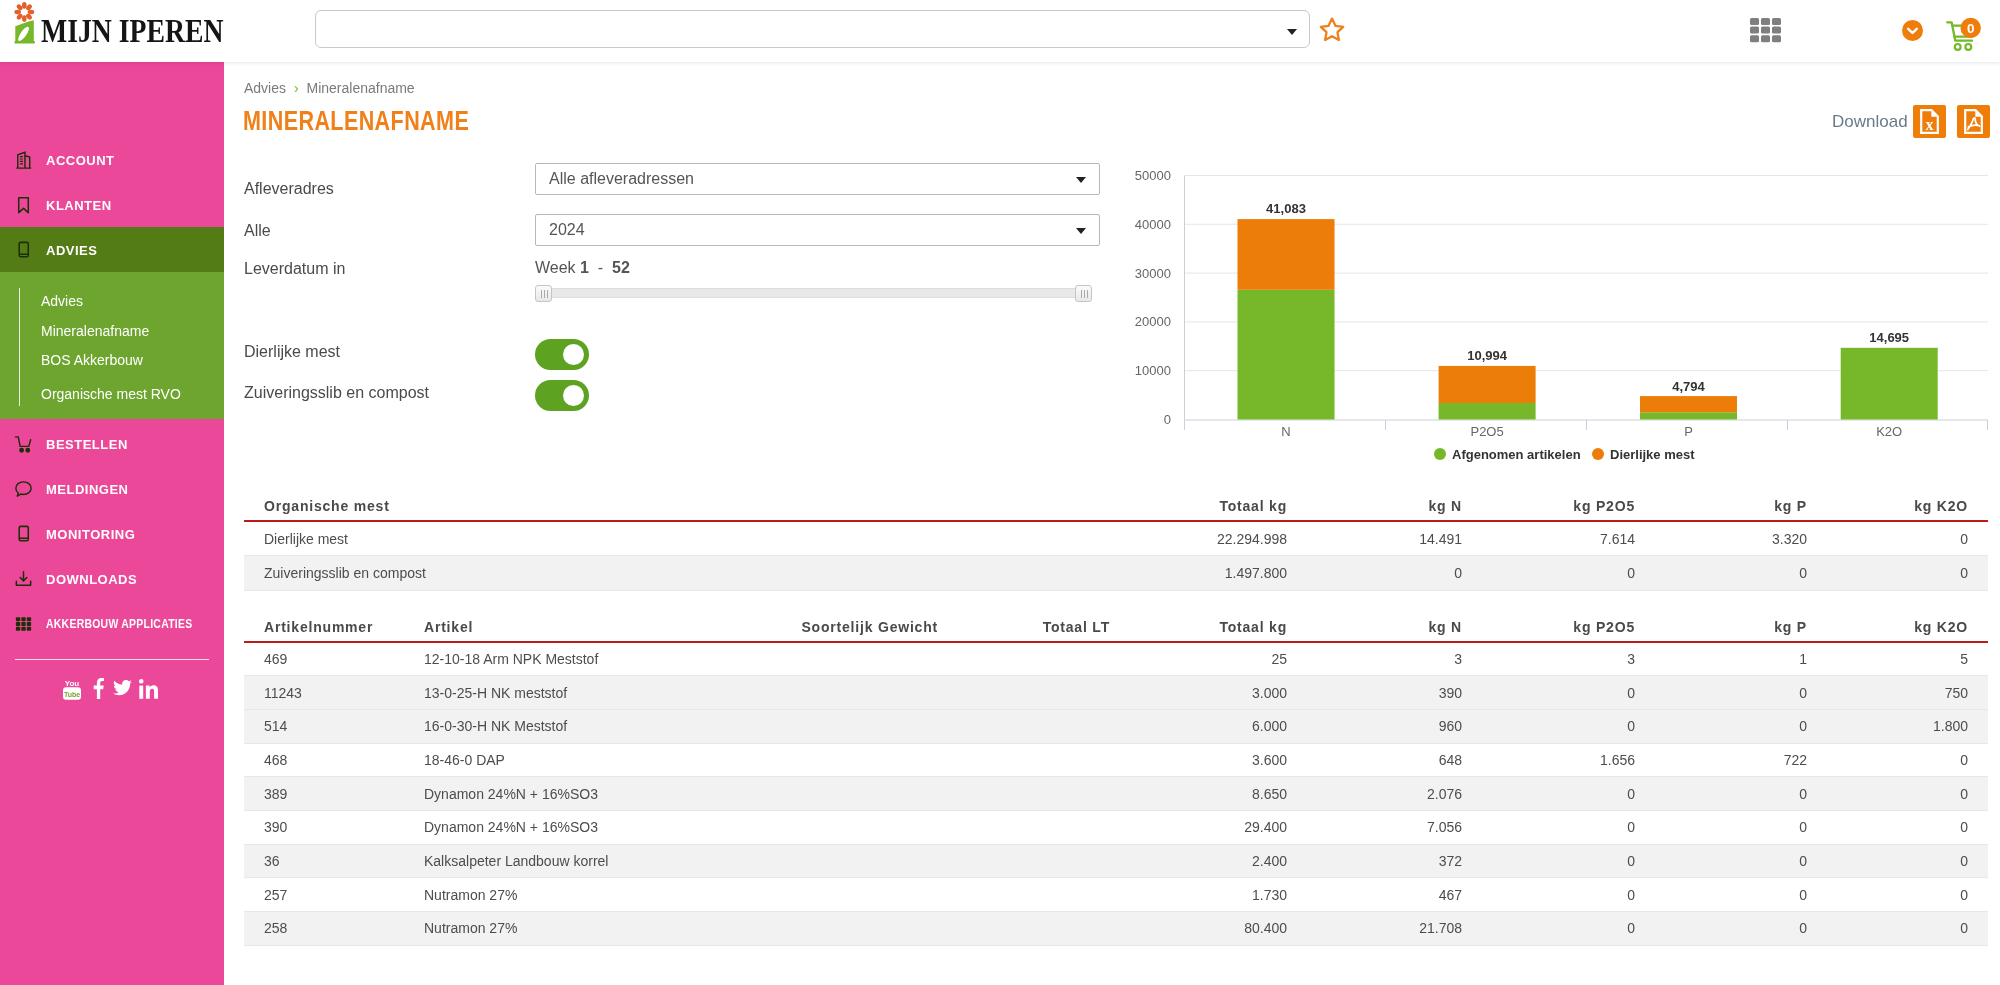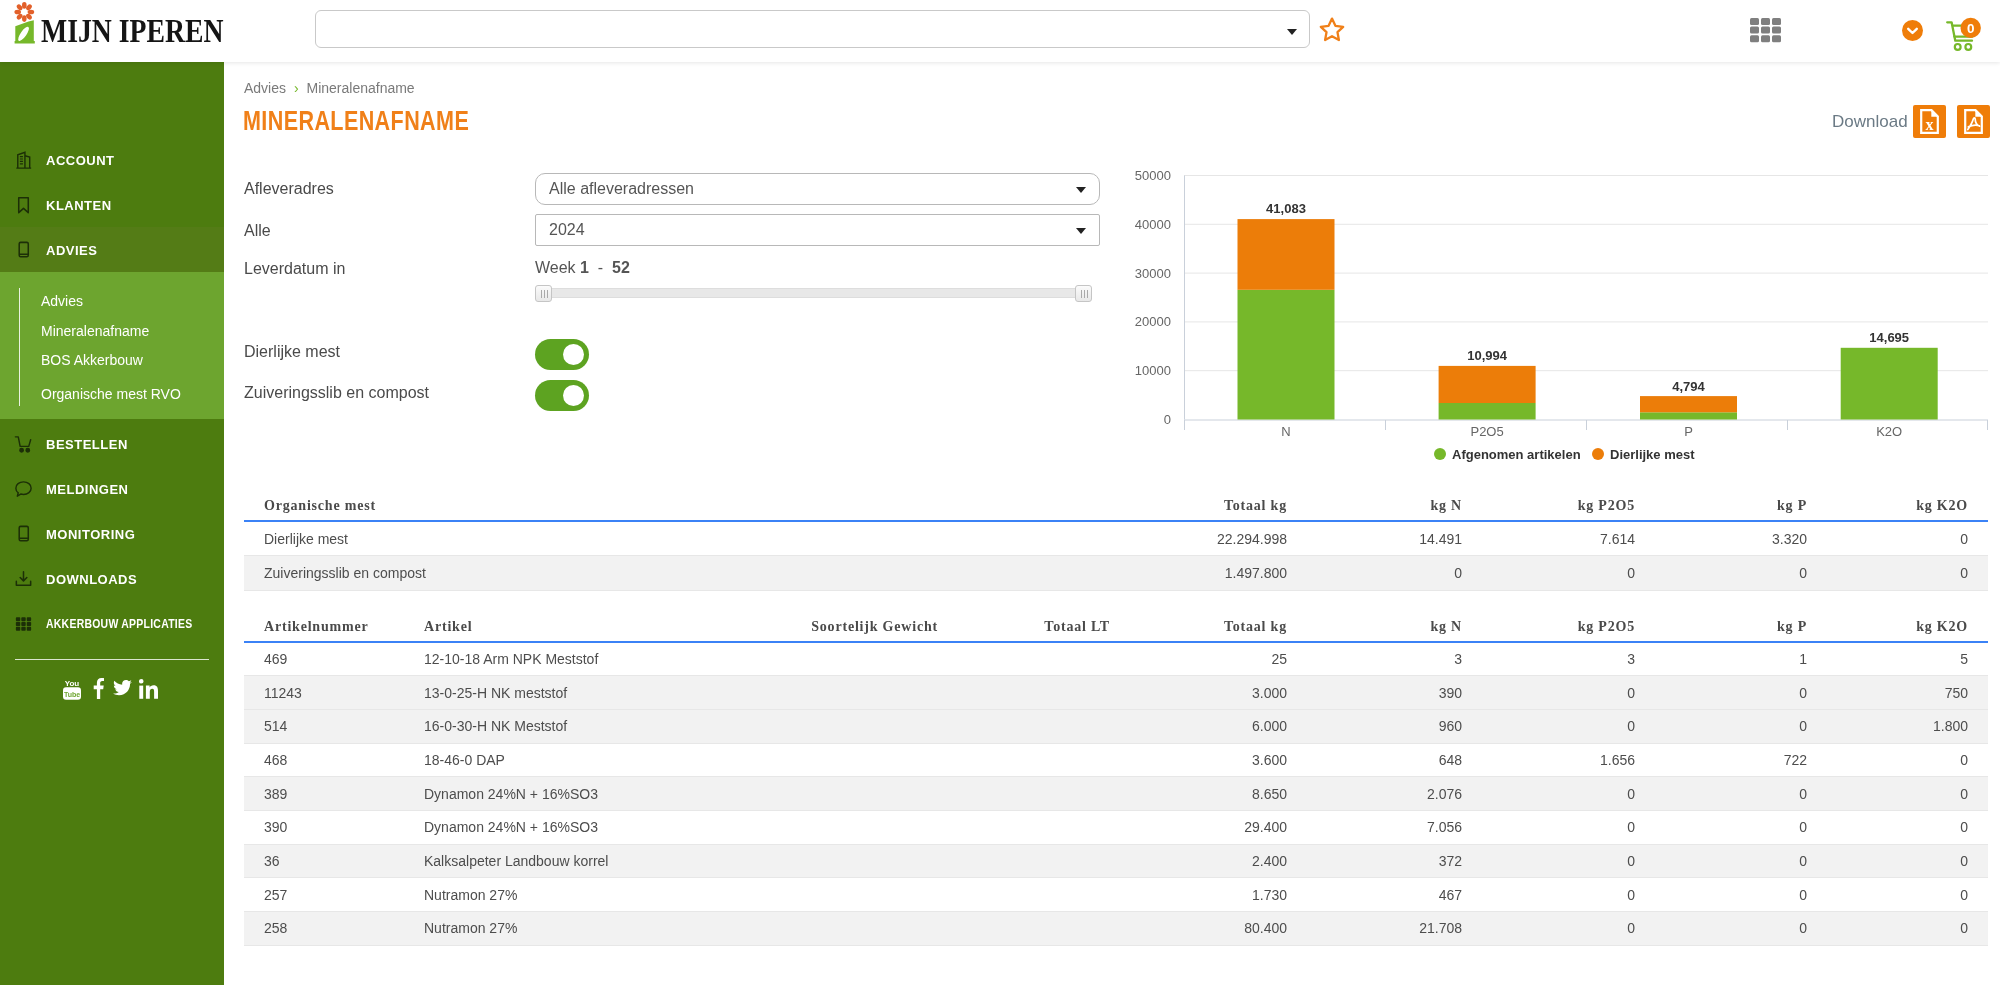--- a/index.html
+++ b/index.html
@@ -7,21 +7,21 @@
 .abs { position:absolute; }
 #page { position:relative; width:2000px; height:985px; }
 
 
 #header { position:absolute; left:0; top:0; width:2000px; height:62px; background:#fff; box-shadow:0 1px 4px rgba(0,0,0,0.10); z-index:5; }
 #logotext { position:absolute; left:41px; top:13px; font-family:"Liberation Serif",serif; font-weight:bold; font-size:33px; color:#151515; letter-spacing:0px; transform:scaleX(0.84); transform-origin:left center; }
 #searchbox { position:absolute; left:315px; top:10px; width:995px; height:38px; background:#fff; border:1px solid #c9c9c9; border-radius:6px; }
 #searchbox .arr { position:absolute; right:12px; top:18px; width:0; height:0; border-left:5px solid transparent; border-right:5px solid transparent; border-top:6px solid #222; }
 
 
-#sidebar { position:absolute; left:0; top:62px; width:224px; height:923px; background:#4d7c0f; }
+#sidebar { position:absolute; left:0; top:62px; width:224px; height:923px; background:#ec4899; }
 .mitem { position:absolute; left:0; width:224px; height:45px; color:#fff; font-size:13px; font-weight:bold; letter-spacing:0.5px; }
 .mitem .txt { position:absolute; left:46px; top:50%; transform:translateY(-50%); }
 .mitem .ic { position:absolute; left:13px; top:50%; transform:translateY(-50%); width:21px; height:21px; }
 .mitem.active { background:#547c16; }
 #submenu { position:absolute; left:0; top:210px; width:224px; height:147px; background:#6da52f; }
 #submenu .bar { position:absolute; left:19px; top:16px; width:1px; height:118px; background:rgba(255,255,255,0.85); }
 .sitem { position:absolute; left:41px; color:#fff; font-size:14px; }
 #sidedivider { position:absolute; left:15px; top:597px; width:194px; height:1px; background:rgba(255,255,255,0.8); }
 #socials { position:absolute; left:63px; top:616px; width:120px; height:24px; }
 
@@ -42,21 +42,21 @@
 .shandle .g { position:absolute; top:4px; width:1px; height:8px; background:#aaa; }
 
 .toggle { position:absolute; left:535px; width:54px; height:31px; background:#5da321; border-radius:15.5px; }
 .toggle .knob { position:absolute; right:5px; top:5px; width:21px; height:21px; background:#fff; border-radius:50%; }
 
 
 .tbl { position:absolute; left:244px; width:1744px; border-collapse:collapse; table-layout:fixed; }
 .tbl td, .tbl th { font-size:14px; color:#4d4d4d; padding:0 20px; overflow:hidden; white-space:nowrap; }
 .tbl th { font-weight:bold; color:#4a4a4a; letter-spacing:0.8px; }
 .tbl .num { text-align:right; }
-.tbl .hrow th { height:30px; border-bottom:2px solid #3b82f6; text-align:right;font-family:Liberation Serif, serif; }
+.tbl .hrow th { height:30px; border-bottom:2px solid #b91c1c; text-align:right; }
 .tbl .hrow th.l { text-align:left; }
 .tbl tbody td { height:33.7px; border-bottom:1px solid #e7e7e7; }
 .tbl.t1 tbody td { height:34.5px; }
 .tbl tr.alt td { background:#f2f2f2; }
 </style>
 </head>
 <body>
 <div id="page">
 
   <div id="header">
@@ -229,21 +229,21 @@
   </div>
   <div class="dlbtn" style="left:1957px;">
     <svg class="abs" style="left:7px; top:4px;" width="19" height="25" viewBox="0 0 19 25">
       <path d="M1.2 1.2 H11.5 L17.8 7.5 V23.8 H1.2 Z" fill="none" stroke="#fff" stroke-width="2.2"></path>
       <path d="M11.3 1.2 L11.3 7.7 H17.8 Z" fill="#fff"></path>
       <path d="M3.8 20.5 C6.2 17 8.4 13.2 9.3 10 C9.7 8.5 11.2 8.5 11.2 10 C11.2 12.8 12.8 16 15.6 17.2 M4.3 17.8 C8 16.2 12.2 15.7 15.4 16.8" fill="none" stroke="#fff" stroke-width="1.7" stroke-linecap="round"></path>
     </svg>
   </div>
 
   <div class="flabel" style="top:180px;">Afleveradres</div>
-  <div class="fselect" style="top:173px;border-radius:10px;">Alle afleveradressen<div class="arr"></div></div>
+  <div class="fselect" style="top:163px;">Alle afleveradressen<div class="arr"></div></div>
   <div class="flabel" style="top:222px;">Alle</div>
   <div class="fselect" style="top:214px;">2024<div class="arr"></div></div>
   <div class="flabel" style="top:260px;">Leverdatum in</div>
   <div id="weektxt">Week <b>1</b> &nbsp;-&nbsp; <b>52</b></div>
   <div id="slider">
     <div class="shandle" style="left:-1px;">
         <span class="g" style="left:5px;"></span>
         <span class="g" style="left:8px;"></span>
         <span class="g" style="left:11px;"></span>
       </div>

